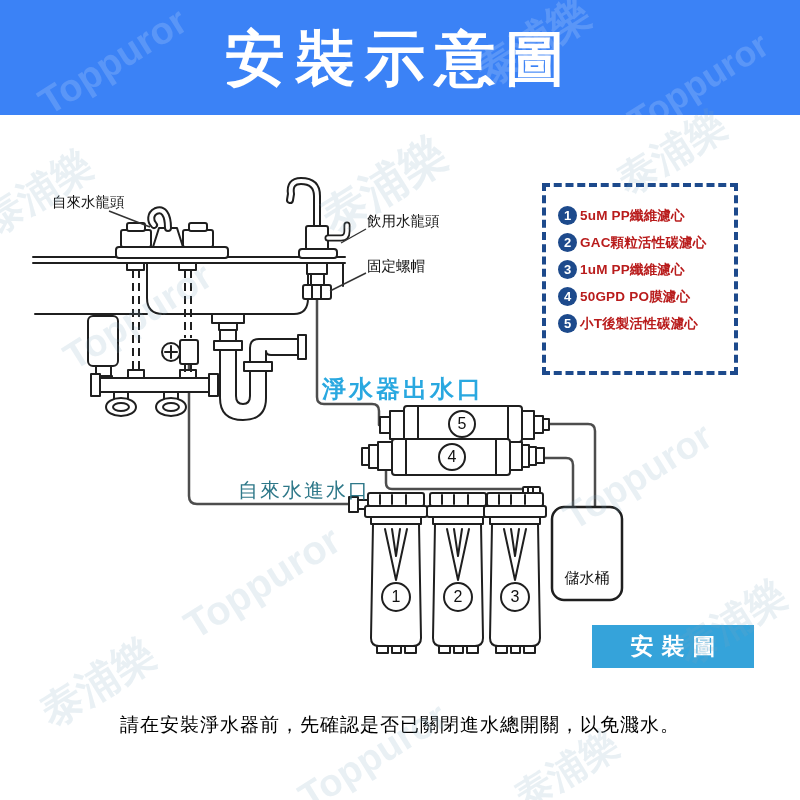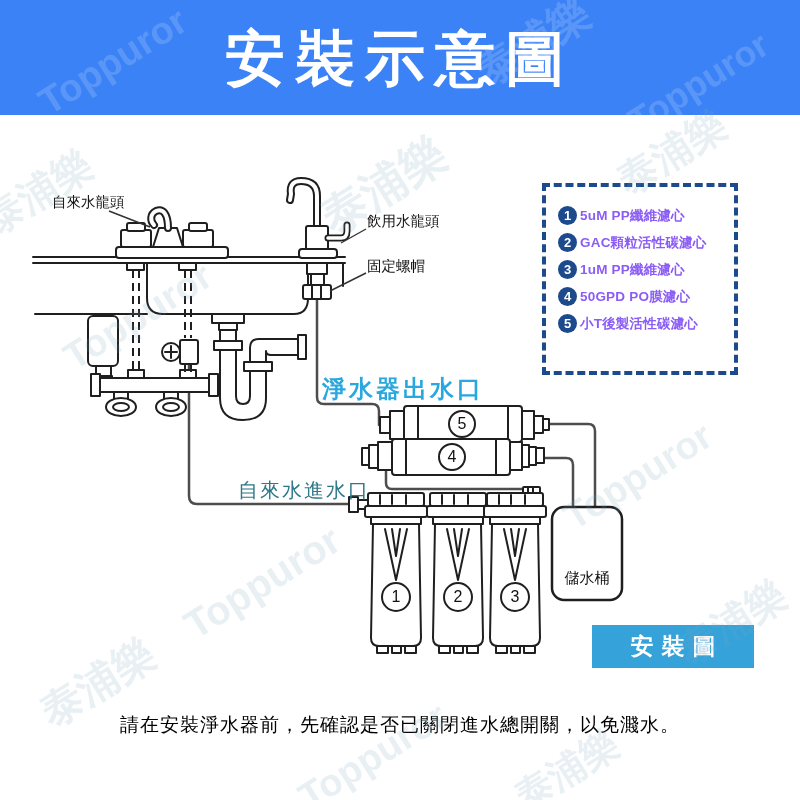--- a/index.html
+++ b/index.html
@@ -26,21 +26,21 @@
   .plf{stroke:#1f1f1f;stroke-width:2;fill:#ffffff;stroke-linejoin:round;}
   .tube{stroke:#4d4d4d;stroke-width:2.5;fill:none;stroke-linejoin:round;}
   .dash{stroke:#1f1f1f;stroke-width:2;fill:none;stroke-dasharray:8 5;}
   .thin{stroke:#333;stroke-width:1.4;fill:none;}
   
   #legend{position:absolute;left:542px;top:183px;width:196px;height:192px;box-sizing:border-box;
           border:4px dashed #1D4A8C;padding:19px 6px 0 12px;z-index:20;}
   .leg-item{display:flex;align-items:center;margin-bottom:8px;}
   .leg-num{flex:0 0 auto;width:19px;height:19px;border-radius:50%;background:#1D4A8C;color:#fff;
            font-size:13px;font-weight:bold;display:flex;align-items:center;justify-content:center;margin-right:3px;}
-  .leg-label{font-size:13.5px;font-weight:bold;color:#8b5cf6;letter-spacing:0.2px;}
+  .leg-label{font-size:13.5px;font-weight:bold;color:#b91c1c;letter-spacing:0.2px;}
   
   #badge{position:absolute;left:592px;top:625px;width:162px;height:43px;background:#35A3DA;z-index:20;
          display:flex;align-items:center;justify-content:center;}
   #badge span{color:#ffffff;font-size:23px;font-weight:bold;letter-spacing:8px;padding-left:8px;}
   
   #footer-note{position:absolute;left:0;top:712px;width:800px;text-align:center;z-index:20;
                font-size:19px;color:#000000;letter-spacing:1px;}
 </style>
 </head>
 <body>

